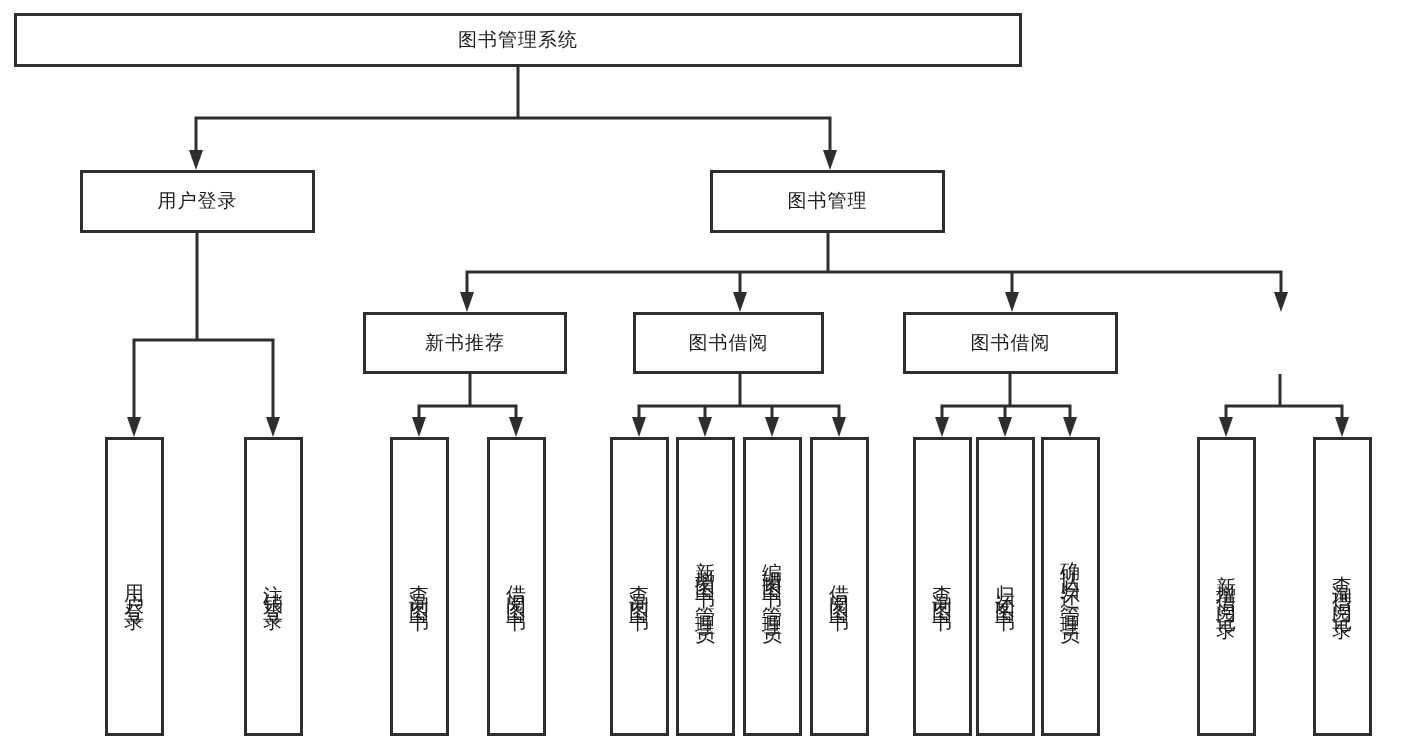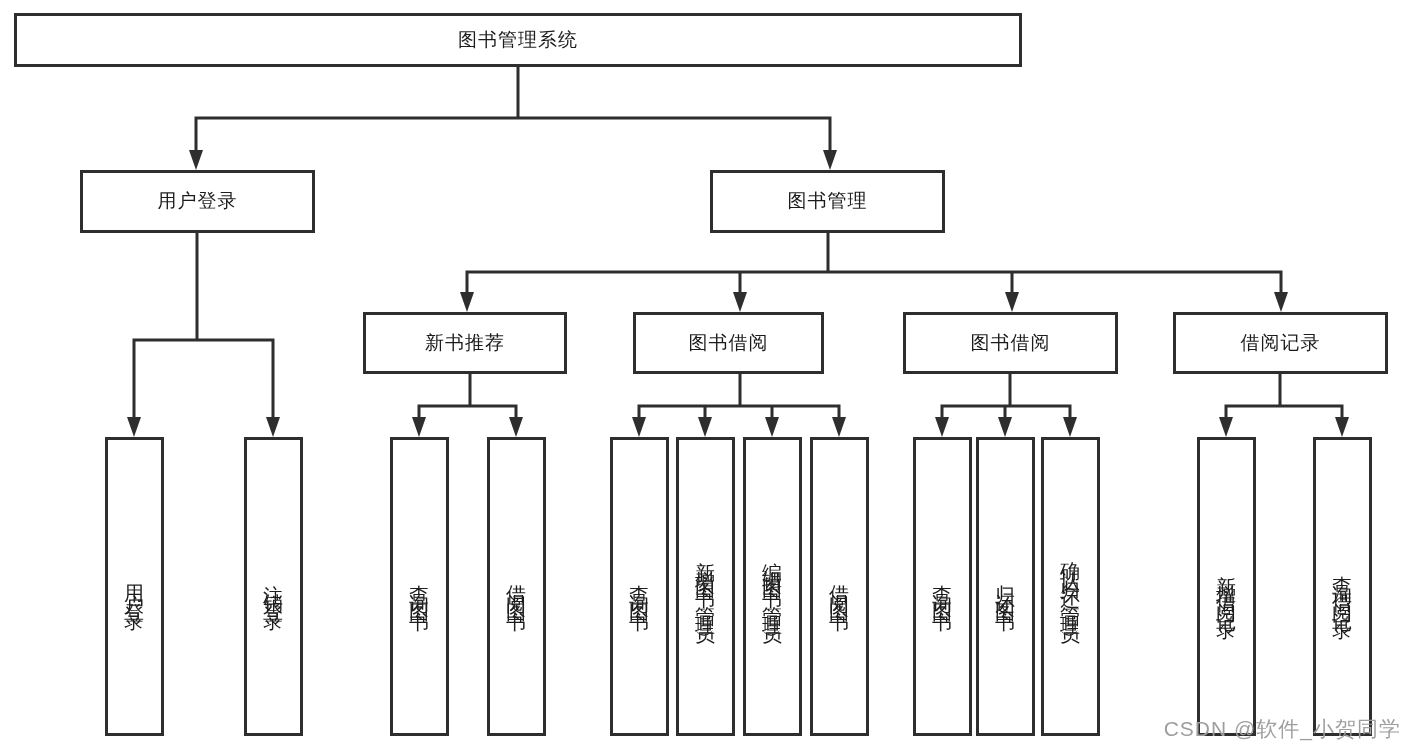--- a/index.html
+++ b/index.html
@@ -77,23 +77,20 @@
 
   <div class="box" style="left:363px;top:312px;width:204px;height:62px;">
     <span>新书推荐</span>
   </div>
   <div class="box" style="left:633px;top:312px;width:191px;height:62px;">
     <span>图书借阅</span>
   </div>
   <div class="box" style="left:903px;top:312px;width:215px;height:62px;">
     <span>图书借阅</span>
   </div>
-  <div class="box" style="left:1173px;top:312px;width:215px;height:62px;">
-    <span>借阅记录</span>
-  </div>
 
   <div class="box vbox" style="left:105px;top:437px;width:59px;height:299px;">
     <span>用户登录</span>
   </div>
   <div class="box vbox" style="left:244px;top:437px;width:59px;height:299px;">
     <span>注销登录</span>
   </div>
 
   <div class="box vbox" style="left:390px;top:437px;width:59px;height:299px;">
     <span>查询图书</span>
@@ -125,15 +122,14 @@
     <span>确认归还（管理员）</span>
   </div>
 
   <div class="box vbox" style="left:1197px;top:437px;width:59px;height:299px;">
     <span>新增借阅记录</span>
   </div>
   <div class="box vbox" style="left:1313px;top:437px;width:59px;height:299px;">
     <span>查询借阅记录</span>
   </div>
 
-  <div class="watermark">CSDN @软件_小贺同学</div>
 
 </div>
 
 </body></html>

